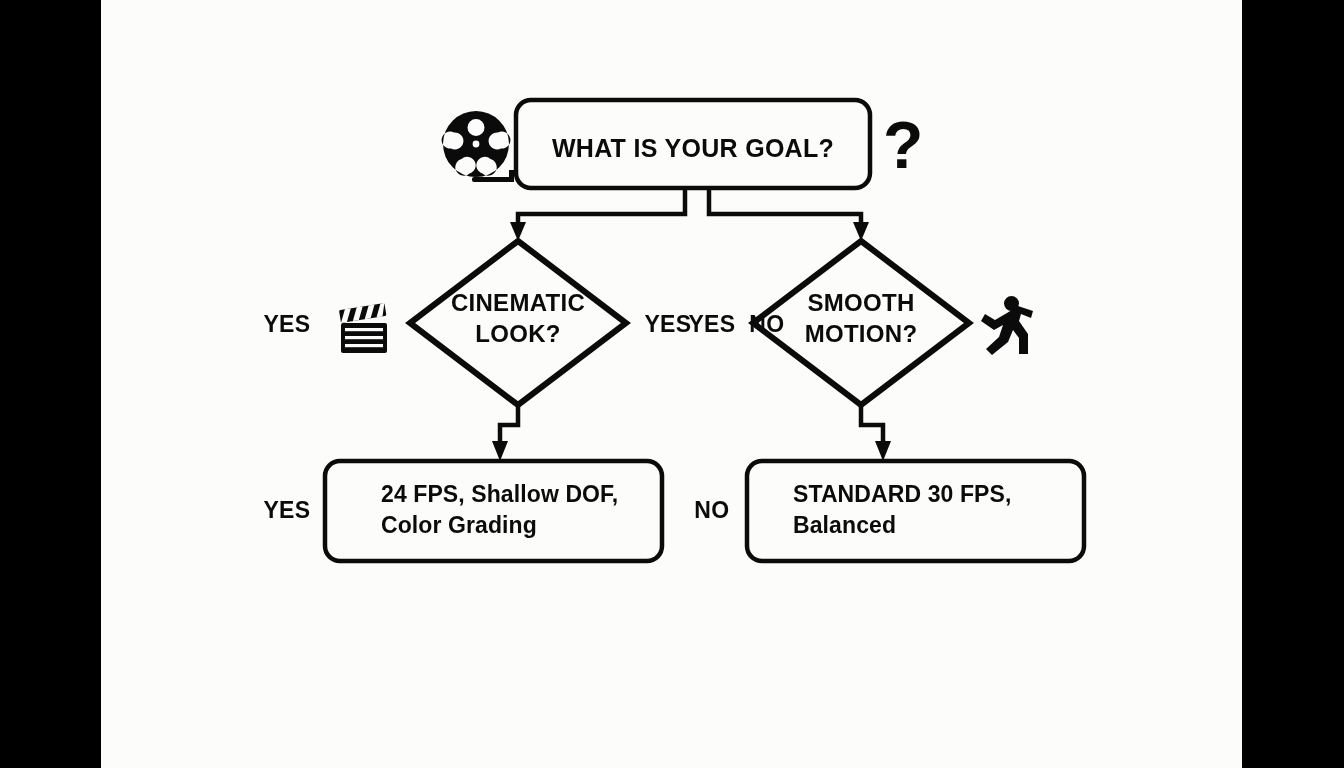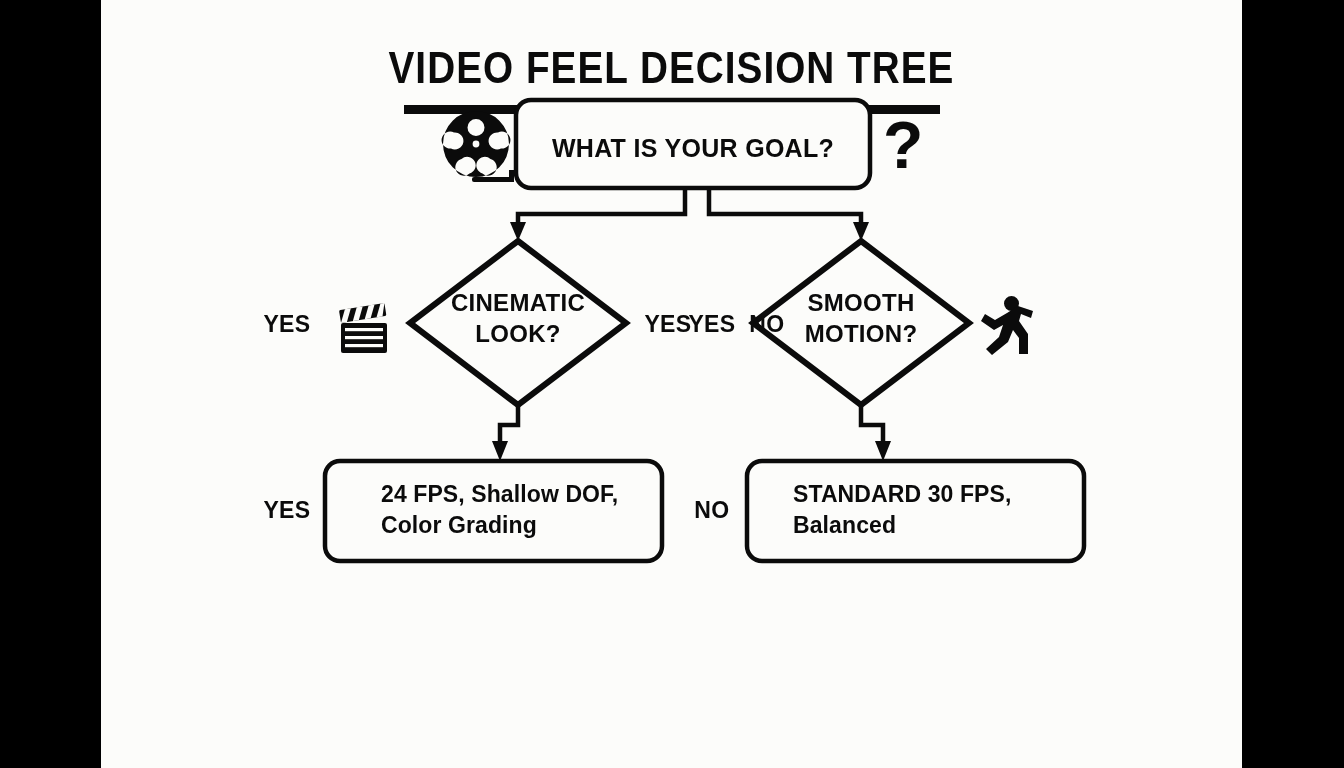--- a/index.html
+++ b/index.html
@@ -116,24 +116,20 @@
 </head>
 <body>
 
 <div id="stage">
 
   <div id="pillar-left" class="pillarbar"></div>
   <div id="pillar-right" class="pillarbar"></div>
 
   <div id="slide">
 
-    <div id="title-block">
-      <div id="title-text">VIDEO FEEL DECISION TREE</div>
-      <div id="title-rule"></div>
-    </div>
 
     <svg id="flow" viewBox="0 0 1141 768">
 
       <g>
         <path class="conn" d="M 584 188 L 584 214 L 417 214 L 417 228"></path>
         <polygon class="icon-fill" points="417,241 409,222 425,222"></polygon>
       </g>
 
       <g>
         <path class="conn" d="M 608 188 L 608 214 L 760 214 L 760 228"></path>

